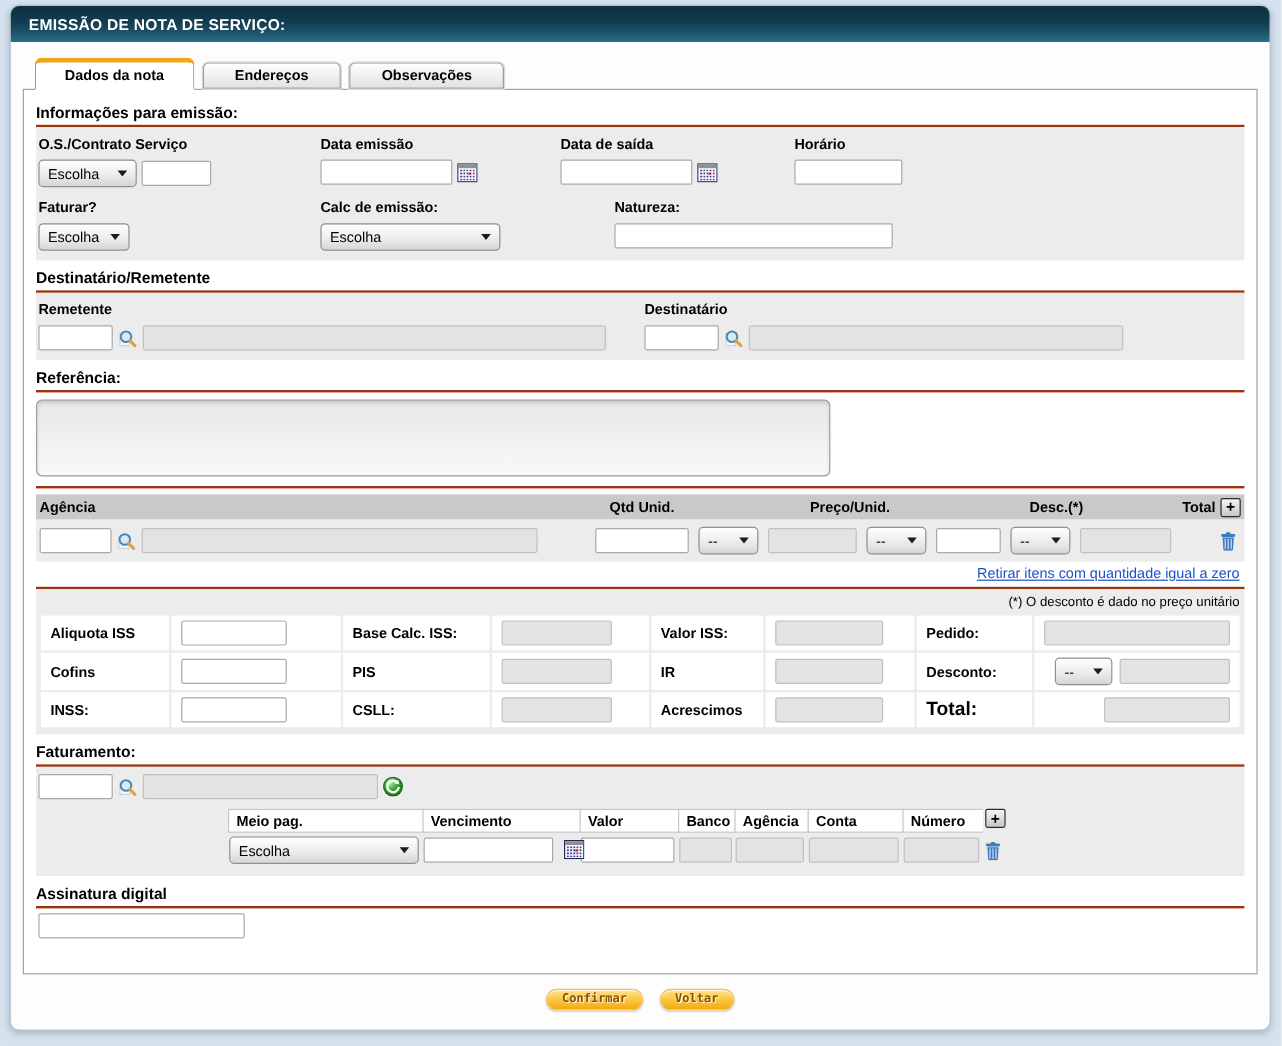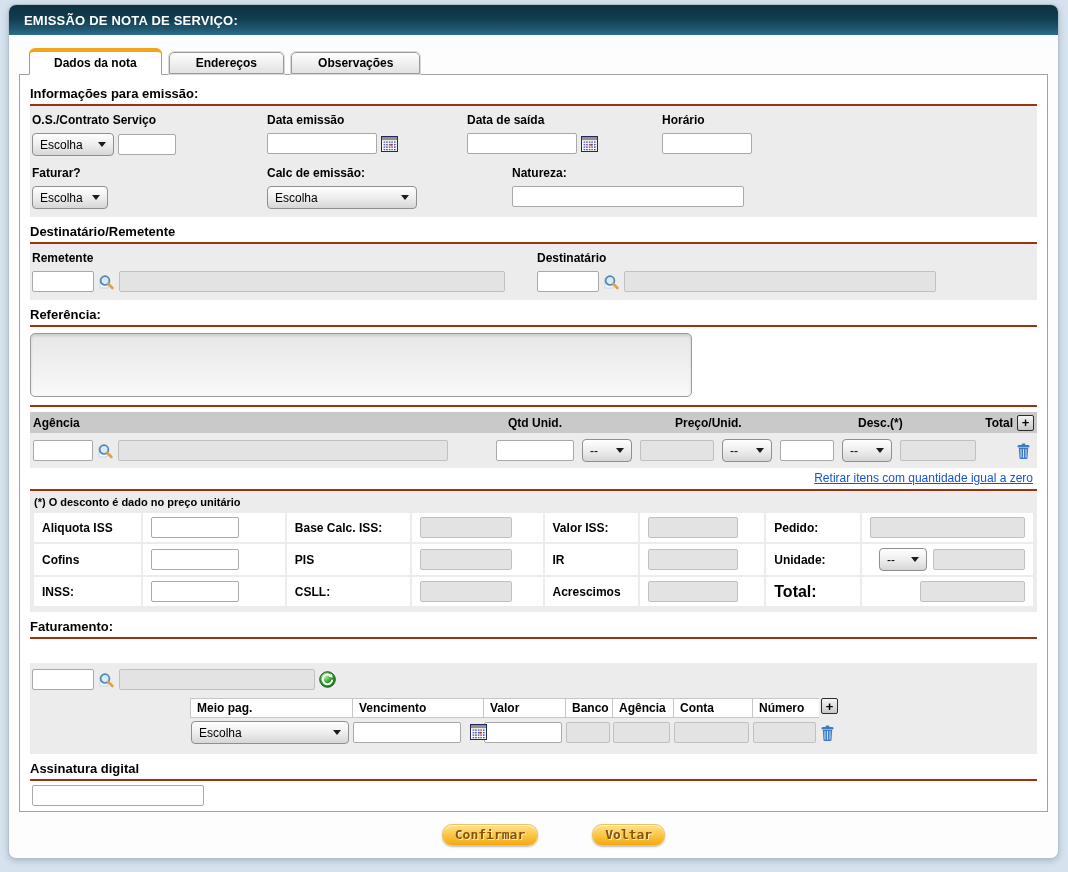--- a/index.html
+++ b/index.html
@@ -55,42 +55,41 @@
   .icobtn{ display:inline-flex; align-items:center; background:none; border:none; padding:0; margin:0; }
   .plusbtn{ width:17px; height:16px; border:1px solid #2b2b2b; background:linear-gradient(180deg,#f5f5f5,#c7c7c7); font-weight:bold; font-size:13px; line-height:11px; padding:0; text-align:center; border-radius:2px; }
   .link{ color:#1853cf; text-decoration:underline; }
   .redact{ display:inline-flex; align-items:center; gap:3px; filter:blur(1.2px); }
   .redact i{ display:inline-block; height:11px; border-radius:1px; background:#c6c6c6; }
   .refbox{ width:662px; height:64px; border:1px solid #9b9b9b; border-radius:5px;
     background:linear-gradient(180deg,#e7e7e7,#f9f9f9); box-shadow:inset 0 2px 3px rgba(0,0,0,.12); margin:6px 0 8px; }
   .itens-head{ display:flex; align-items:center; background:#c9c9c9; height:21px; font-weight:bold; padding:0 3px; margin-top:5px; }
   .itens-row{ display:flex; align-items:center; background:#ececec; padding:6px 3px; }
   .linkrow{ display:flex; justify-content:flex-end; padding:3px 4px 4px; }
-  .foot{ font-weight:bold; font-size:11px; padding:3px 2px; }
+  .foot{ font-weight:normal; font-size:11px; padding:3px 2px;text-align:right; }
   .taxwrap{ background:#ececec; padding:2px 2px 4px; }
   table.tax{ width:100%; border-collapse:separate; border-spacing:2px; }
   table.tax td{ background:#fff; padding:4px 8px; height:26px; vertical-align:middle; }
   td.tlab{ font-weight:bold; white-space:nowrap;margin-left:40px; }
   td.tbig{ font-size:16px; }
-  .fat-band{ background:#ececec; padding:6px 2px 10px;margin-top:24px; }
+  .fat-band{ background:#ececec; padding:6px 2px 10px; }
   .fat-head{ display:flex; margin:8px 0 0 158px; font-weight:bold; }
   .fat-head .hc{ background:#fff; border:1px solid #c6c6c6; border-right:none; padding:2px 6px; height:20px; }
   .fat-head .hc:last-child{ border-right:1px solid #c6c6c6; background:none; border:none; padding:0 0 0 2px; }
   .fat-row{ display:flex; margin-left:158px; align-items:center; margin-top:3px; }
   .fat-row .dc{ padding:0 1px; display:flex; align-items:center; }
   .vencwrap{ position:relative; }
   .vencwrap .cal{ position:absolute; right:-4px; top:2px; }
   .actions{ display:flex; justify-content:center; gap:14px; margin-top:12px; }
   .btn-gold{
-    font-family:"DejaVu Sans Mono", monospace; font-weight:bold; font-size:13px; color:#8a5200;
+    font-family:"DejaVu Sans Mono", monospace; font-weight:bold; font-size:10px; color:#8a5200;
     background:linear-gradient(180deg,#ffe291 0%,#fccb4d 42%,#f3a90f 100%);
     border:1px solid #eec25f; border-radius:10px; padding:2px 12px 3px;
     text-shadow:1px 1px 0 rgba(255,255,255,.8);
     box-shadow:inset 0 1px 0 #fff4cf, 0 1px 2px rgba(0,0,0,.25);
-    margin-left:40px;
   }
   .hiddefs{ position:absolute; width:0; height:0; overflow:hidden; }
   svg{ display:block; }
   .mg{ margin:0 4px; }
 </style>
 </head>
 <body>
 
 <svg class="hiddefs" aria-hidden="true">
   <defs>
@@ -293,21 +292,21 @@
           <td class="tlab" style="width:110px">Pedido:</td>
           <td style="text-align:right"><input class="inp dis" style="width: 155px;" disabled=""></td>
         </tr>
         <tr>
           <td class="tlab">Cofins</td>
           <td><input class="inp" style="width: 88px;"></td>
           <td class="tlab">PIS</td>
           <td><input class="inp dis" style="width: 92px;" disabled=""></td>
           <td class="tlab">IR</td>
           <td><input class="inp dis" style="width: 90px;" disabled=""></td>
-          <td class="tlab">Unidade:</td>
+          <td class="tlab">Desconto:</td>
           <td style="text-align:right">
             <span style="display:inline-flex;align-items:center;gap:6px">
               <span class="sel" style="width:48px">
                 <span>--</span>
                 <span class="arr"></span>
               </span>
               <input class="inp dis" style="width: 92px;" disabled="">
             </span>
           </td>
         </tr>

